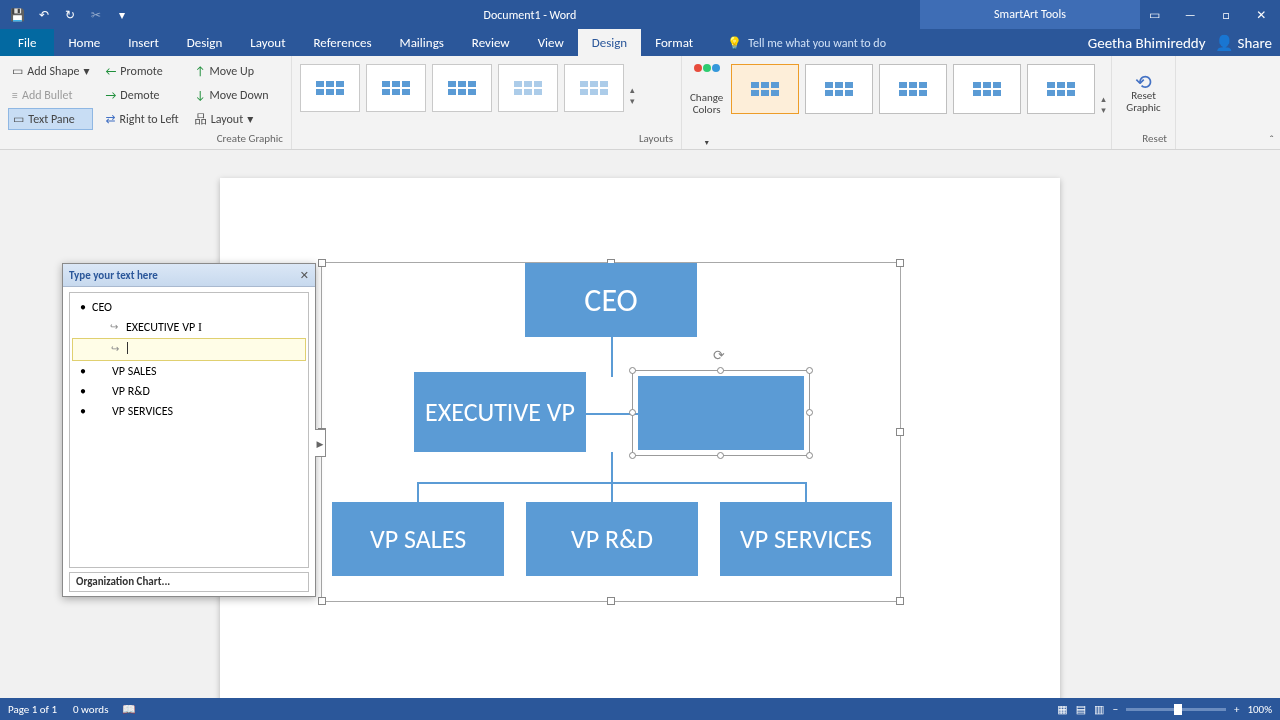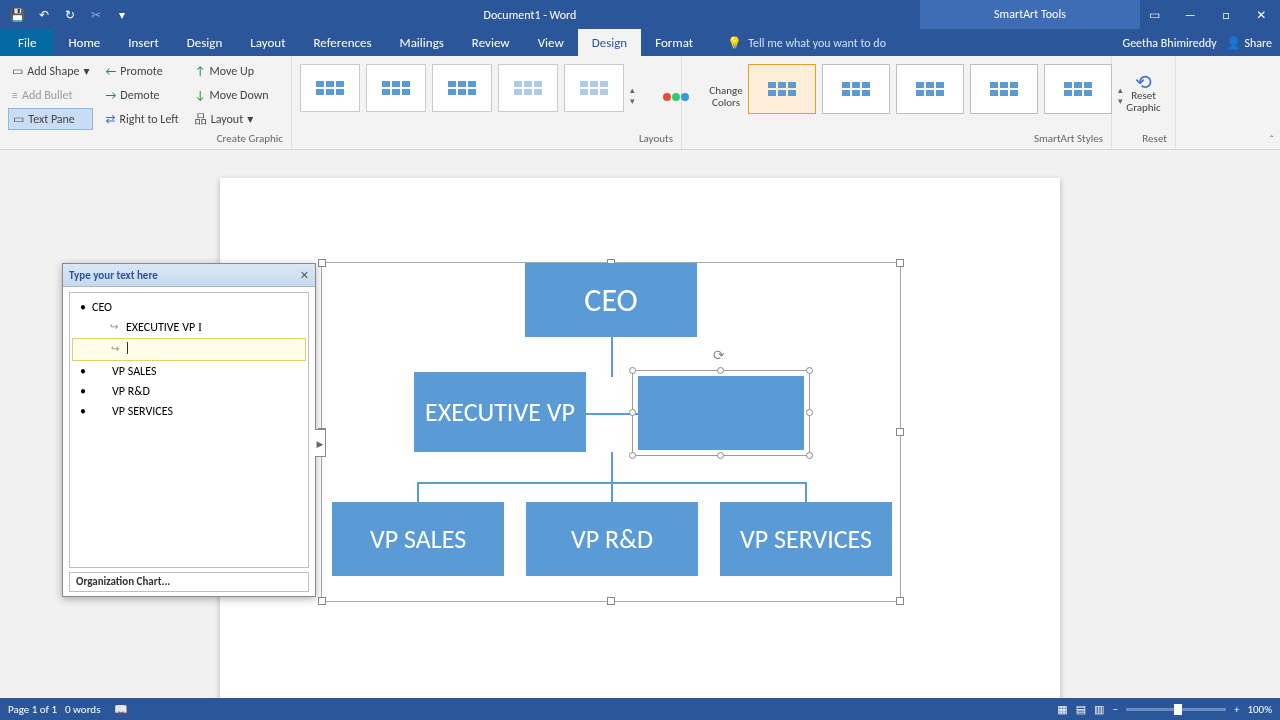--- a/index.html
+++ b/index.html
@@ -12,33 +12,33 @@
 .title-center { flex: 1; text-align: center; }
 .title-tools { width: 220px; text-align: center; background: #3e6db5; height: 100%; line-height: 29px; }
 .win-ctrl { display: flex; width: 140px; justify-content: flex-end; padding-right: 4px; gap: 6px; }
 .win-ctrl div { width: 44px; height: 24px; display: flex; align-items: center; justify-content: center; }
 
 
 .tabs { height: 27px; background: #2b579a; display: flex; align-items: stretch; color: #fff; font-size: 13px; }
 .tab { padding: 0 14px; display: flex; align-items: center; cursor: pointer; }
 .tab.file { background: #0369a1; padding: 0 18px; }
 .tab.active { background: #f3f3f3; color: #2b579a; }
-.tabs-right { margin-left: auto; display: flex; align-items: center; padding-right: 8px; font-size: 12px; gap: 10px; }
+.tabs-right { margin-left: auto; display: flex; align-items: center; padding-right: 8px; font-size: 15px; gap: 10px; }
 .tell-me { color: #cfe0f6; font-size: 12px; padding-left: 20px; display:flex; align-items:center; gap:6px;}
 
 
 .ribbon { height: 94px; background: #f3f3f3; border-bottom: 1px solid #d4d4d4; display: flex; font-size: 12px; color: #444; position: relative; }
 .ribbon-group { border-right: 1px solid #e0e0e0; padding: 4px 8px 0 8px; display: flex; flex-direction: column; }
 .ribbon-group .body { flex: 1; display: flex; gap: 8px; }
 .ribbon-group .label { text-align: right; font-size: 11px; color: #666; padding: 2px 0 4px; }
 .rb-col { display: flex; flex-direction: column; gap: 2px; }
 .rb-item { display: flex; align-items: center; gap: 4px; height: 22px; padding: 0 4px; white-space: nowrap; }
 .rb-item.pressed { background: #c8ddf4; border: 1px solid #8fb7e3; }
 .thumb { width: 60px; height: 48px; border: 1px solid #c9c9c9; background: #fff; display:flex; align-items:center; justify-content:center;}
-.change-colors { width: 50px; display:flex; flex-direction:row; align-items:center; justify-content:center; gap:20px; font-size:11px; line-height:12px; text-align:center; padding-top:4px;}
+.change-colors { width: 50px; display:flex; flex-direction:column; align-items:center; justify-content:center; gap:20px; font-size:11px; line-height:12px; text-align:center; padding-top:4px;}
 .style-gallery { display:flex; gap:6px; padding:4px 0;}
 .style-thumb { width:68px; height:50px; border:1px solid #bfbfbf; background:#fff; display:flex; align-items:center; justify-content:center; }
 .style-thumb.sel { border:1px solid #ed9c28; background:#fdeed9;}
 .reset-grp { width: 58px; display:flex; flex-direction:column; align-items:center; justify-content:center; gap:2px; font-size:11px; line-height:12px; text-align:center;}
 .collapse { position:absolute; right:6px; bottom:2px; font-size:12px; color:#666;}
 
 
 .doc-area { position: absolute; top: 150px; left: 0; right: 0; bottom: 22px; background: #f1f1f1; }
 .page { position: absolute; left: 220px; top: 28px; width: 840px; height: 540px; background: #fff; box-shadow: 0 2px 6px rgba(0,0,0,0.25); }
 
@@ -354,21 +354,21 @@
       <div class="tp-item lv2">VP R&amp;D</div>
       <div class="tp-item lv2">VP SERVICES</div>
     </div>
     <div class="footer">Organization Chart...</div>
     <div class="tab-handle">▶</div>
   </div>
 </div>
 
 <div class="statusbar">
   <span>Page 1 of 1</span>
-  <span style="margin-left:8px">0 words</span>
+  <span style="margin-left:16px">0 words</span>
   <span style="margin-left:14px">📖</span>
   <div class="right">
     <span>▦</span>
     <span>▤</span>
     <span>▥</span>
     <span>−</span>
     <div class="zoom-track">
         <div class="zoom-thumb"></div>
       </div>
     <span>+</span>

